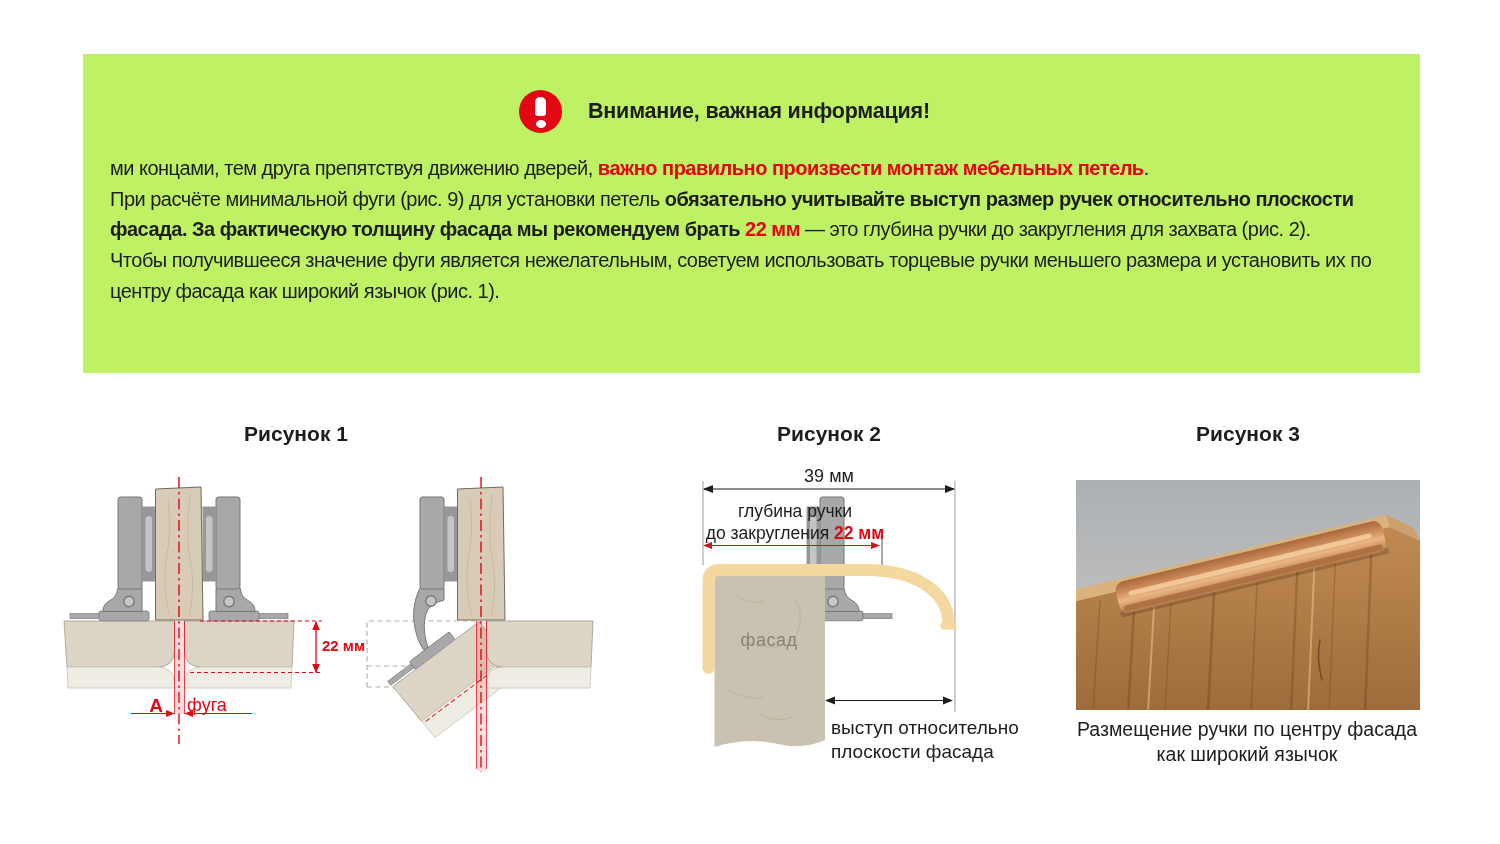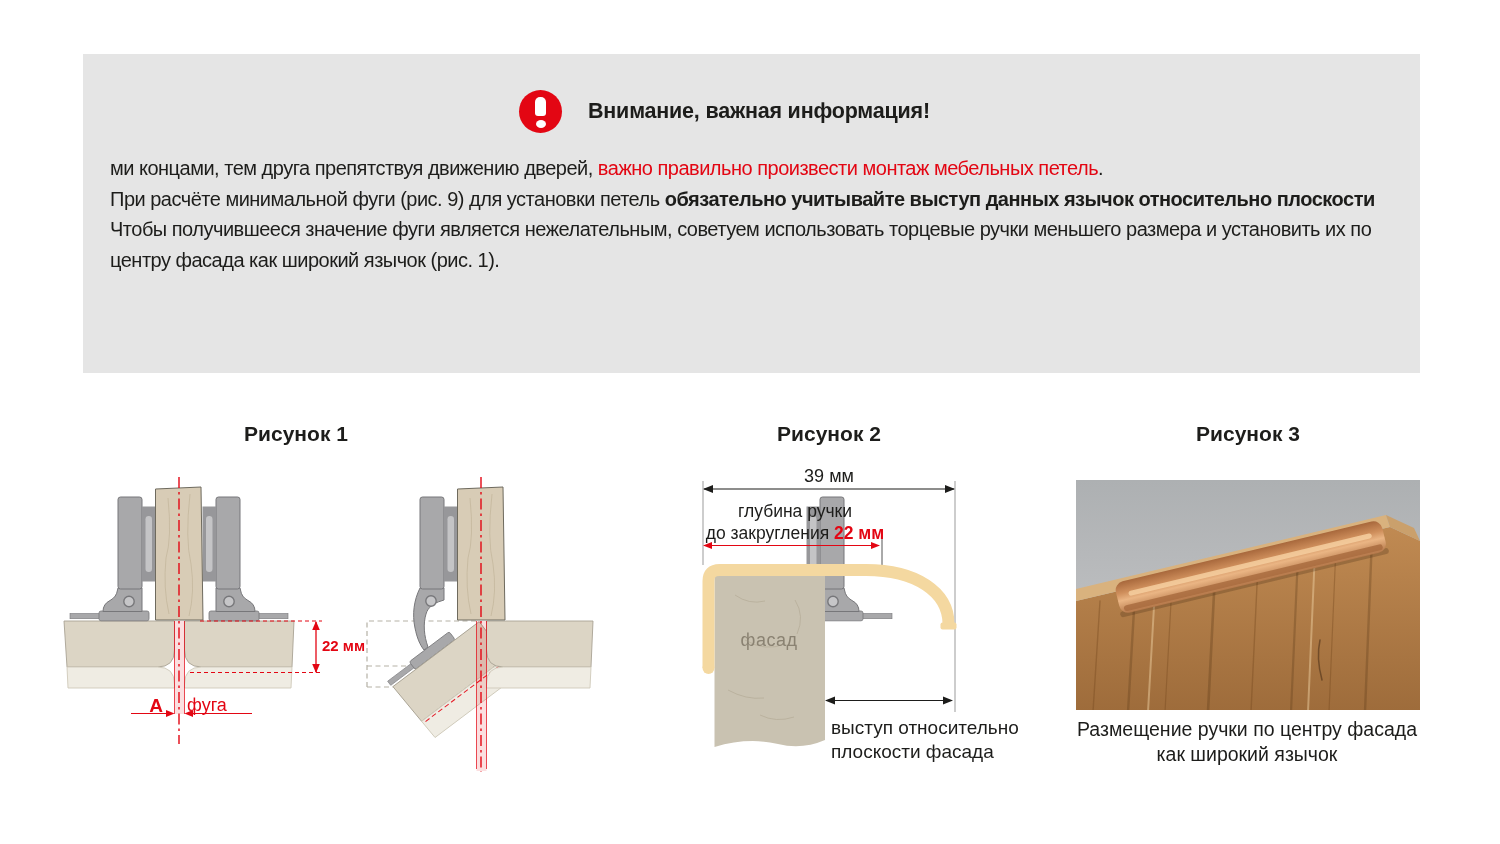--- a/index.html
+++ b/index.html
@@ -1,26 +1,26 @@
 <!DOCTYPE html>
 <html><head>
 <meta charset="utf-8">
 <style>
   html,body{margin:0;padding:0;}
   .page{position:relative;width:1500px;height:844px;background:#ffffff;overflow:hidden;
         font-family:"Liberation Sans",sans-serif;color:#1d1d1b;}
-  .banner{position:absolute;left:83px;top:54px;width:1337px;height:319px;background:#e5e5e5;}
+  .banner{position:absolute;left:83px;top:54px;width:1337px;height:319px;background:#bef264;}
   .warn-row{position:absolute;left:436px;top:36px;display:flex;align-items:center;gap:26px;}
   .warn-icon{width:43px;height:43px;border-radius:50%;background:#e30613;position:relative;flex:0 0 auto;}
   .warn-icon .bar{position:absolute;left:16px;top:7px;width:11px;height:19px;background:#fff;border-radius:5px 5px 3px 3px;}
   .warn-icon .dot{position:absolute;left:16.5px;top:30px;width:10px;height:8px;background:#fff;border-radius:50%;}
   .warn-title{font-size:21.5px;font-weight:bold;letter-spacing:-0.2px;white-space:nowrap;}
   .notice-body{position:absolute;left:27px;top:99px;width:1300px;font-size:20px;line-height:30.7px;letter-spacing:-0.5px;}
   .notice-body .line{white-space:nowrap;}
-  .red-bold{color:#e30613;font-weight:normal;margin-top:22px;}
+  .red-bold{color:#e30613;font-weight:bold;margin-top:22px;}
   .bold{font-weight:bold;}
   svg.figures{position:absolute;left:0;top:0;width:1500px;height:844px;display:block;}
   .fig-title{font-size:21px;font-weight:bold;fill:#1d1d1b;}
   .dim-black{font-size:18px;fill:#1d1d1b;}
   .fig2-note{font-size:17.5px;fill:#1d1d1b;}
   .dim-red-bold{font-weight:bold;fill:#e30613;}
   .small-red-bold{font-size:15px;font-weight:bold;fill:#e30613;}
   .label-a{font-size:19px;font-weight:bold;fill:#e30613;}
   .label-fuga{font-size:18px;fill:#e30613;}
   .fasad-label{font-size:18px;fill:#8a8272;letter-spacing:0.5px;}
@@ -35,21 +35,22 @@
   <div class="banner">
     <div class="warn-row">
       <div class="warn-icon">
         <div class="bar"></div>
         <div class="dot"></div>
       </div>
       <div class="warn-title">Внимание, важная информация!</div>
     </div>
     <div class="notice-body">
         <div class="line"><span>ми концами, тем друга препятствуя движению дверей, </span><span class="red-bold">важно правильно произвести монтаж мебельных петель</span><span>.</span></div>
-        <div class="line"><span>При расчёте минимальной фуги (рис. 9) для установки петель </span><span class="bold">обязательно учитывайте выступ данных язычок относительно плоскости</span></div>
+        <div class="line"><span>При расчёте минимальной фуги (рис. 9) для установки петель </span><span class="bold">обязательно учитывайте выступ размер ручек относительно плоскости</span></div>
+        <div class="line"><span class="bold">фасада. За фактическую толщину фасада мы рекомендуем брать </span><span class="red-bold">22 мм</span><span> — это глубина ручки до закругления для захвата (рис. 2).</span></div>
         <div class="line"><span>Чтобы получившееся значение фуги является нежелательным, советуем использовать торцевые ручки меньшего размера и установить их по</span></div>
         <div class="line"><span>центру фасада как широкий язычок (рис. 1).</span></div>
       </div>
   </div>
 
   <svg class="figures" viewBox="0 0 1500 844">
     <defs>
       <clipPath id="ph">
           <rect x="1076" y="480" width="344" height="230"></rect>
         </clipPath>

